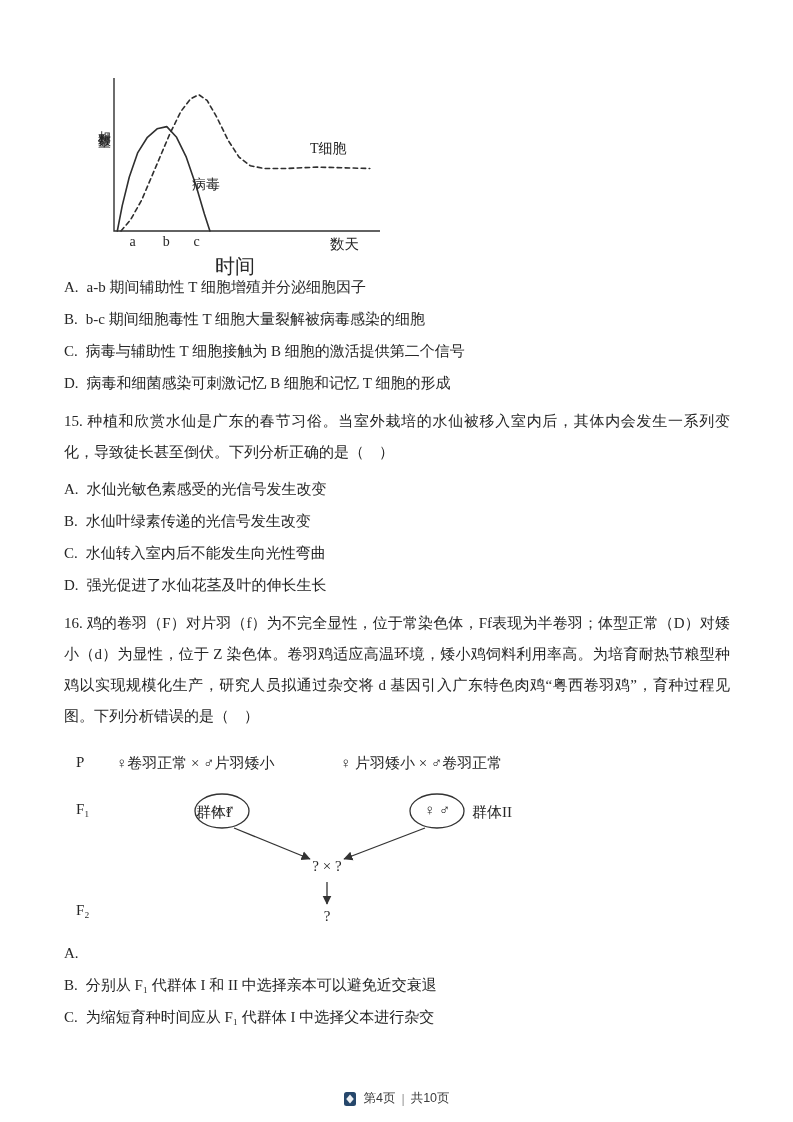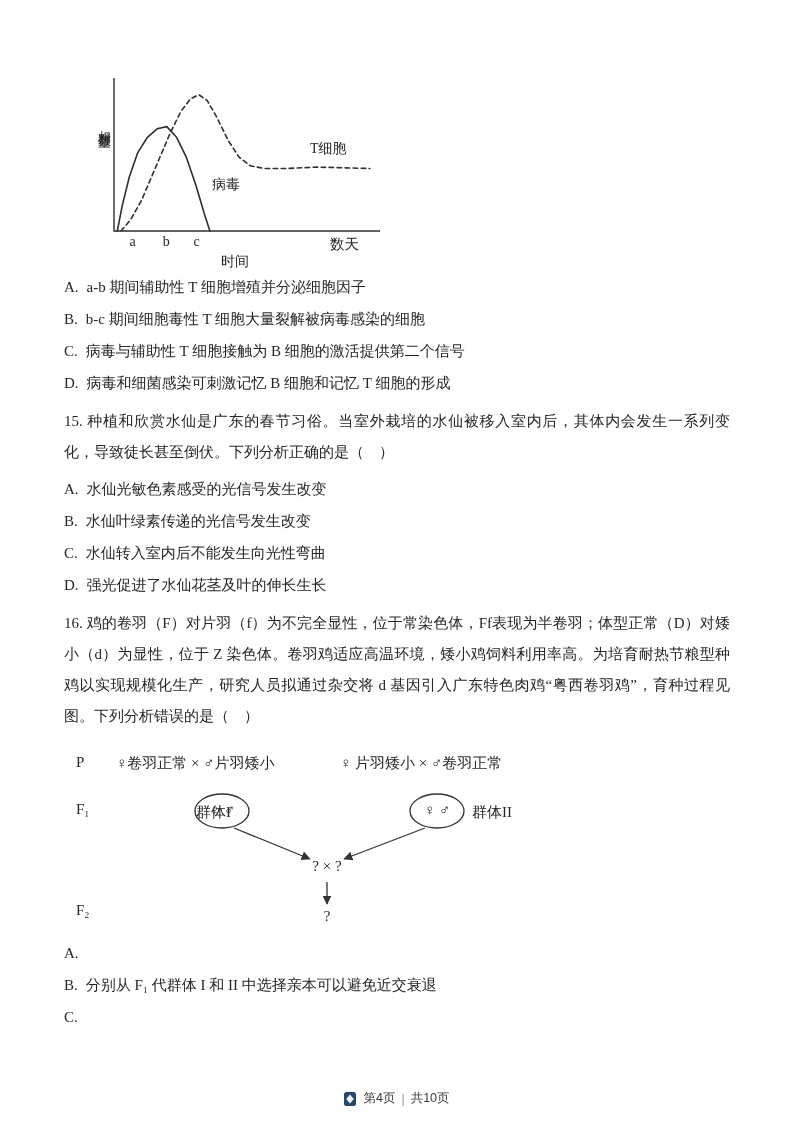--- a/index.html
+++ b/index.html
@@ -21,24 +21,24 @@
   }
 
   
   .chart-wrap { position: relative; width: 420px; height: 202px; margin-top: 64px; }
   .chart-svg { position: absolute; left: 22px; top: 2px; }
   .chart-ylabel {
     position: absolute; left: 33px; top: 56px;
     writing-mode: vertical-rl; font-size: 13px; letter-spacing: 2px; line-height: 14px;
   }
   .curve-label { position: absolute; font-size: 14px; white-space: nowrap; }
-  #label-virus { left: 128px; top: 112px; margin-left: 20px; }
+  #label-virus { left: 128px; top: 112px; }
   #label-tcell { left: 246px; top: 76px; }
   .xtick { position: absolute; top: 170px; font-size: 14px; }
-  .chart-xlabel { position: absolute; left: 136px; top: 189px; width: 70px; text-align: center; font-size: 14px; }
+  .chart-xlabel { position: absolute; left: 136px; top: 189px; width: 70px; text-align: center; font-size: 20px; }
   .chart-xend { position: absolute; left: 266px; top: 171px; font-size: 14.5px; }
 
   
   .option { display: flex; margin: 0 0 14px 0; font-size: 15px; line-height: 18px; }
   .opt-label { flex: 0 0 auto; margin-right: 8px; }
   .opt-text { text-align: left; }
   .stem { font-size: 15px; line-height: 31px; text-align: justify; margin: 10px 0 0 0; }
   .q-options { margin-top: 12px; }
 
   
@@ -150,20 +150,21 @@
     <div class="q-options" style="margin-top:8px;">
       <div class="option">
         <span class="opt-label">A.</span>
       </div>
       <div class="option">
         <span class="opt-label">B.</span>
         <span class="opt-text">分别从 F₁ 代群体 I 和 II 中选择亲本可以避免近交衰退</span>
       </div>
       <div class="option">
         <span class="opt-label">C.</span>
+        <span class="opt-text">为缩短育种时间应从 F₁ 代群体 I 中选择父本进行杂交</span>
       </div>
     </div>
 
   </div>
 
   <div class="footer">
     <span style="display:inline-flex;">
       <svg width="14" height="16" viewBox="0 0 14 16">
         <rect x="1" y="1" width="12" height="14" rx="2.5" fill="#26476b"></rect>
         <path d="M7 3.5 L10.8 8 L7 12.5 L3.2 8 Z" fill="#ffffff" opacity="0.92"></path>

